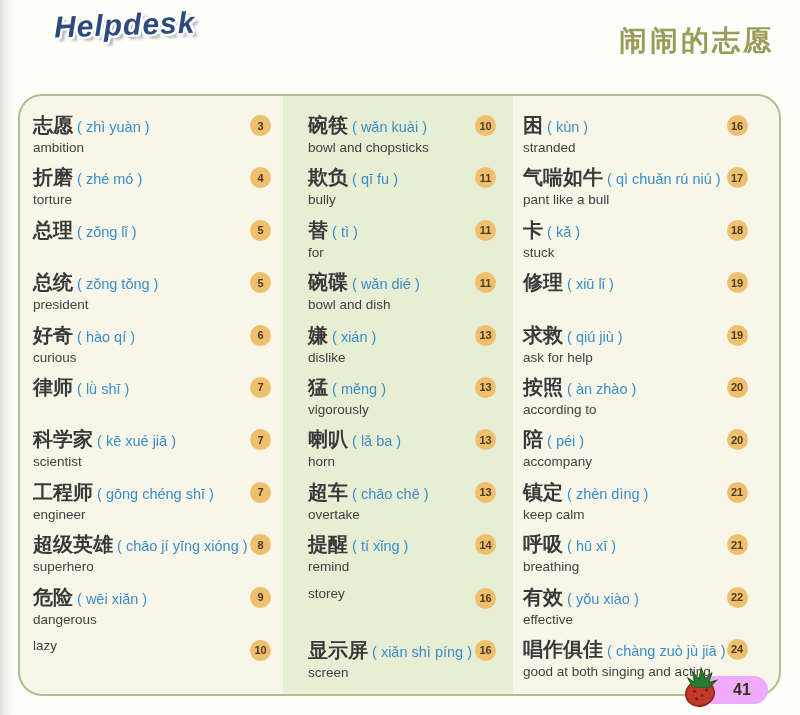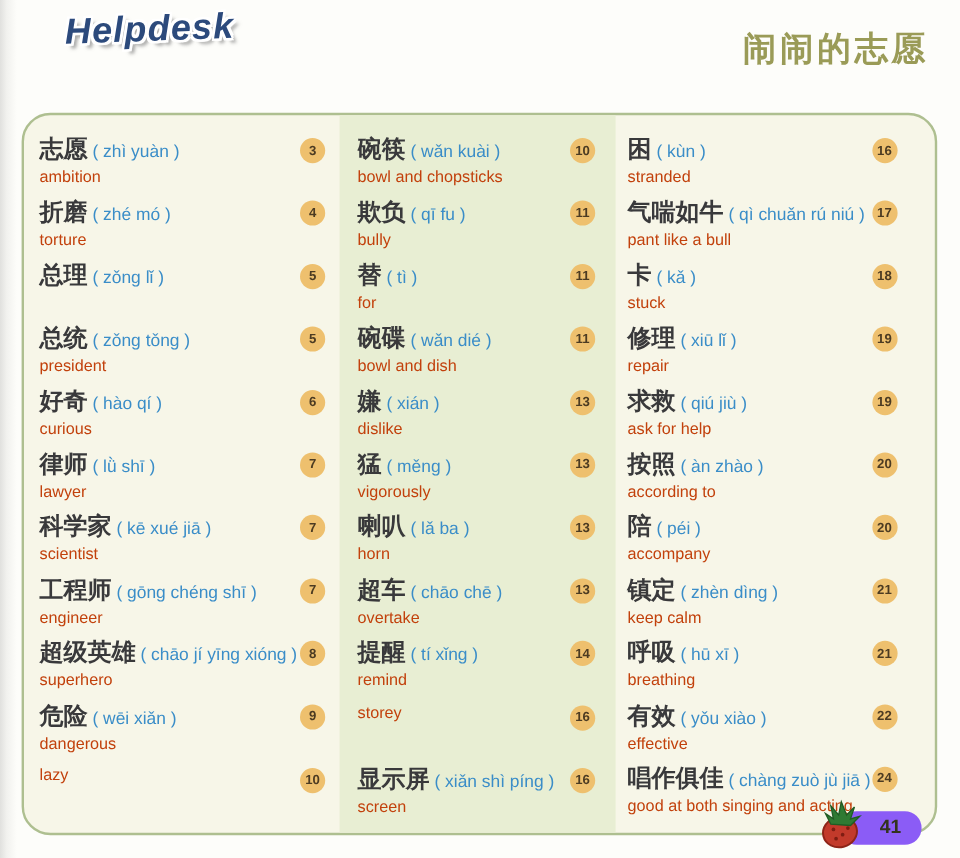--- a/index.html
+++ b/index.html
@@ -50,45 +50,45 @@
     background:#e8eed3;
   }
   .cols{
     position:relative;
     display:grid;
     grid-template-columns:263px 230px 1fr;
     height:100%;
   }
   .col{box-sizing:border-box;padding-top:17px;}
   .col.c1{padding-left:13px;padding-right:12px;}
-  .col.c2{padding-left:15px;padding-right:17px;}
+  .col.c2{padding-left:25px;padding-right:17px;}
   .col.c3{padding-left:10px;padding-right:33px;}
   .entry{position:relative;height:52.4px;}
   .line1{white-space:nowrap;line-height:24px;padding-right:22px;}
   .hanzi{
     font-size:20px;color:#39393b;
     font-family:"Liberation Serif", serif;
     font-weight:600;
   }
   .pinyin{font-size:14.5px;color:#3a8dc8;}
   .badge{
     position:absolute;right:0;top:2px;
     width:21px;height:21px;border-radius:50%;
     background:#eec06e;
     color:#4c3b22;font-size:11px;font-weight:bold;
     display:flex;align-items:center;justify-content:center;
   }
-  .english{font-size:13.5px;color:#c2410c;line-height:16px;margin-top:1px;}
+  .english{font-size:13.5px;color:#404040;line-height:16px;margin-top:1px;}
   
   .footer{
     position:absolute;left:678px;top:666px;width:110px;height:46px;
   }
   .page-oval{
     position:absolute;left:22px;top:10px;width:68px;height:28px;
-    background:#8b5cf6;border-radius:16px;
+    background:#f0abfc;border-radius:16px;
     display:flex;align-items:center;justify-content:center;
     padding-left:16px;box-sizing:border-box;
   }
   .page-num{font-size:16px;font-weight:bold;color:#33331f;}
   .strawberry{position:absolute;left:0;top:0;width:44px;height:46px;}
 </style>
 </head>
 <body>
 
 <div class="page-edge"></div>
@@ -119,21 +119,20 @@
           <div class="english">president</div>
           <span class="badge">5</span>
         </div>
         <div class="entry">
           <div class="line1"><span class="hanzi">好奇</span><span class="pinyin"> ( hào qí )</span></div>
           <div class="english">curious</div>
           <span class="badge">6</span>
         </div>
         <div class="entry">
           <div class="line1"><span class="hanzi">律师</span><span class="pinyin"> ( lǜ shī )</span></div>
-          <div class="english">lawyer</div>
           <span class="badge">7</span>
         </div>
         <div class="entry">
           <div class="line1"><span class="hanzi">科学家</span><span class="pinyin"> ( kē xué jiā )</span></div>
           <div class="english">scientist</div>
           <span class="badge">7</span>
         </div>
         <div class="entry">
           <div class="line1"><span class="hanzi">工程师</span><span class="pinyin"> ( gōng chéng shī )</span></div>
           <div class="english">engineer</div>
@@ -221,21 +220,20 @@
           <div class="english">pant like a bull</div>
           <span class="badge">17</span>
         </div>
         <div class="entry">
           <div class="line1"><span class="hanzi">卡</span><span class="pinyin"> ( kǎ )</span></div>
           <div class="english">stuck</div>
           <span class="badge">18</span>
         </div>
         <div class="entry">
           <div class="line1"><span class="hanzi">修理</span><span class="pinyin"> ( xiū lǐ )</span></div>
-          <div class="english">repair</div>
           <span class="badge">19</span>
         </div>
         <div class="entry">
           <div class="line1"><span class="hanzi">求救</span><span class="pinyin"> ( qiú jiù )</span></div>
           <div class="english">ask for help</div>
           <span class="badge">19</span>
         </div>
         <div class="entry">
           <div class="line1"><span class="hanzi">按照</span><span class="pinyin"> ( àn zhào )</span></div>
           <div class="english">according to</div>

